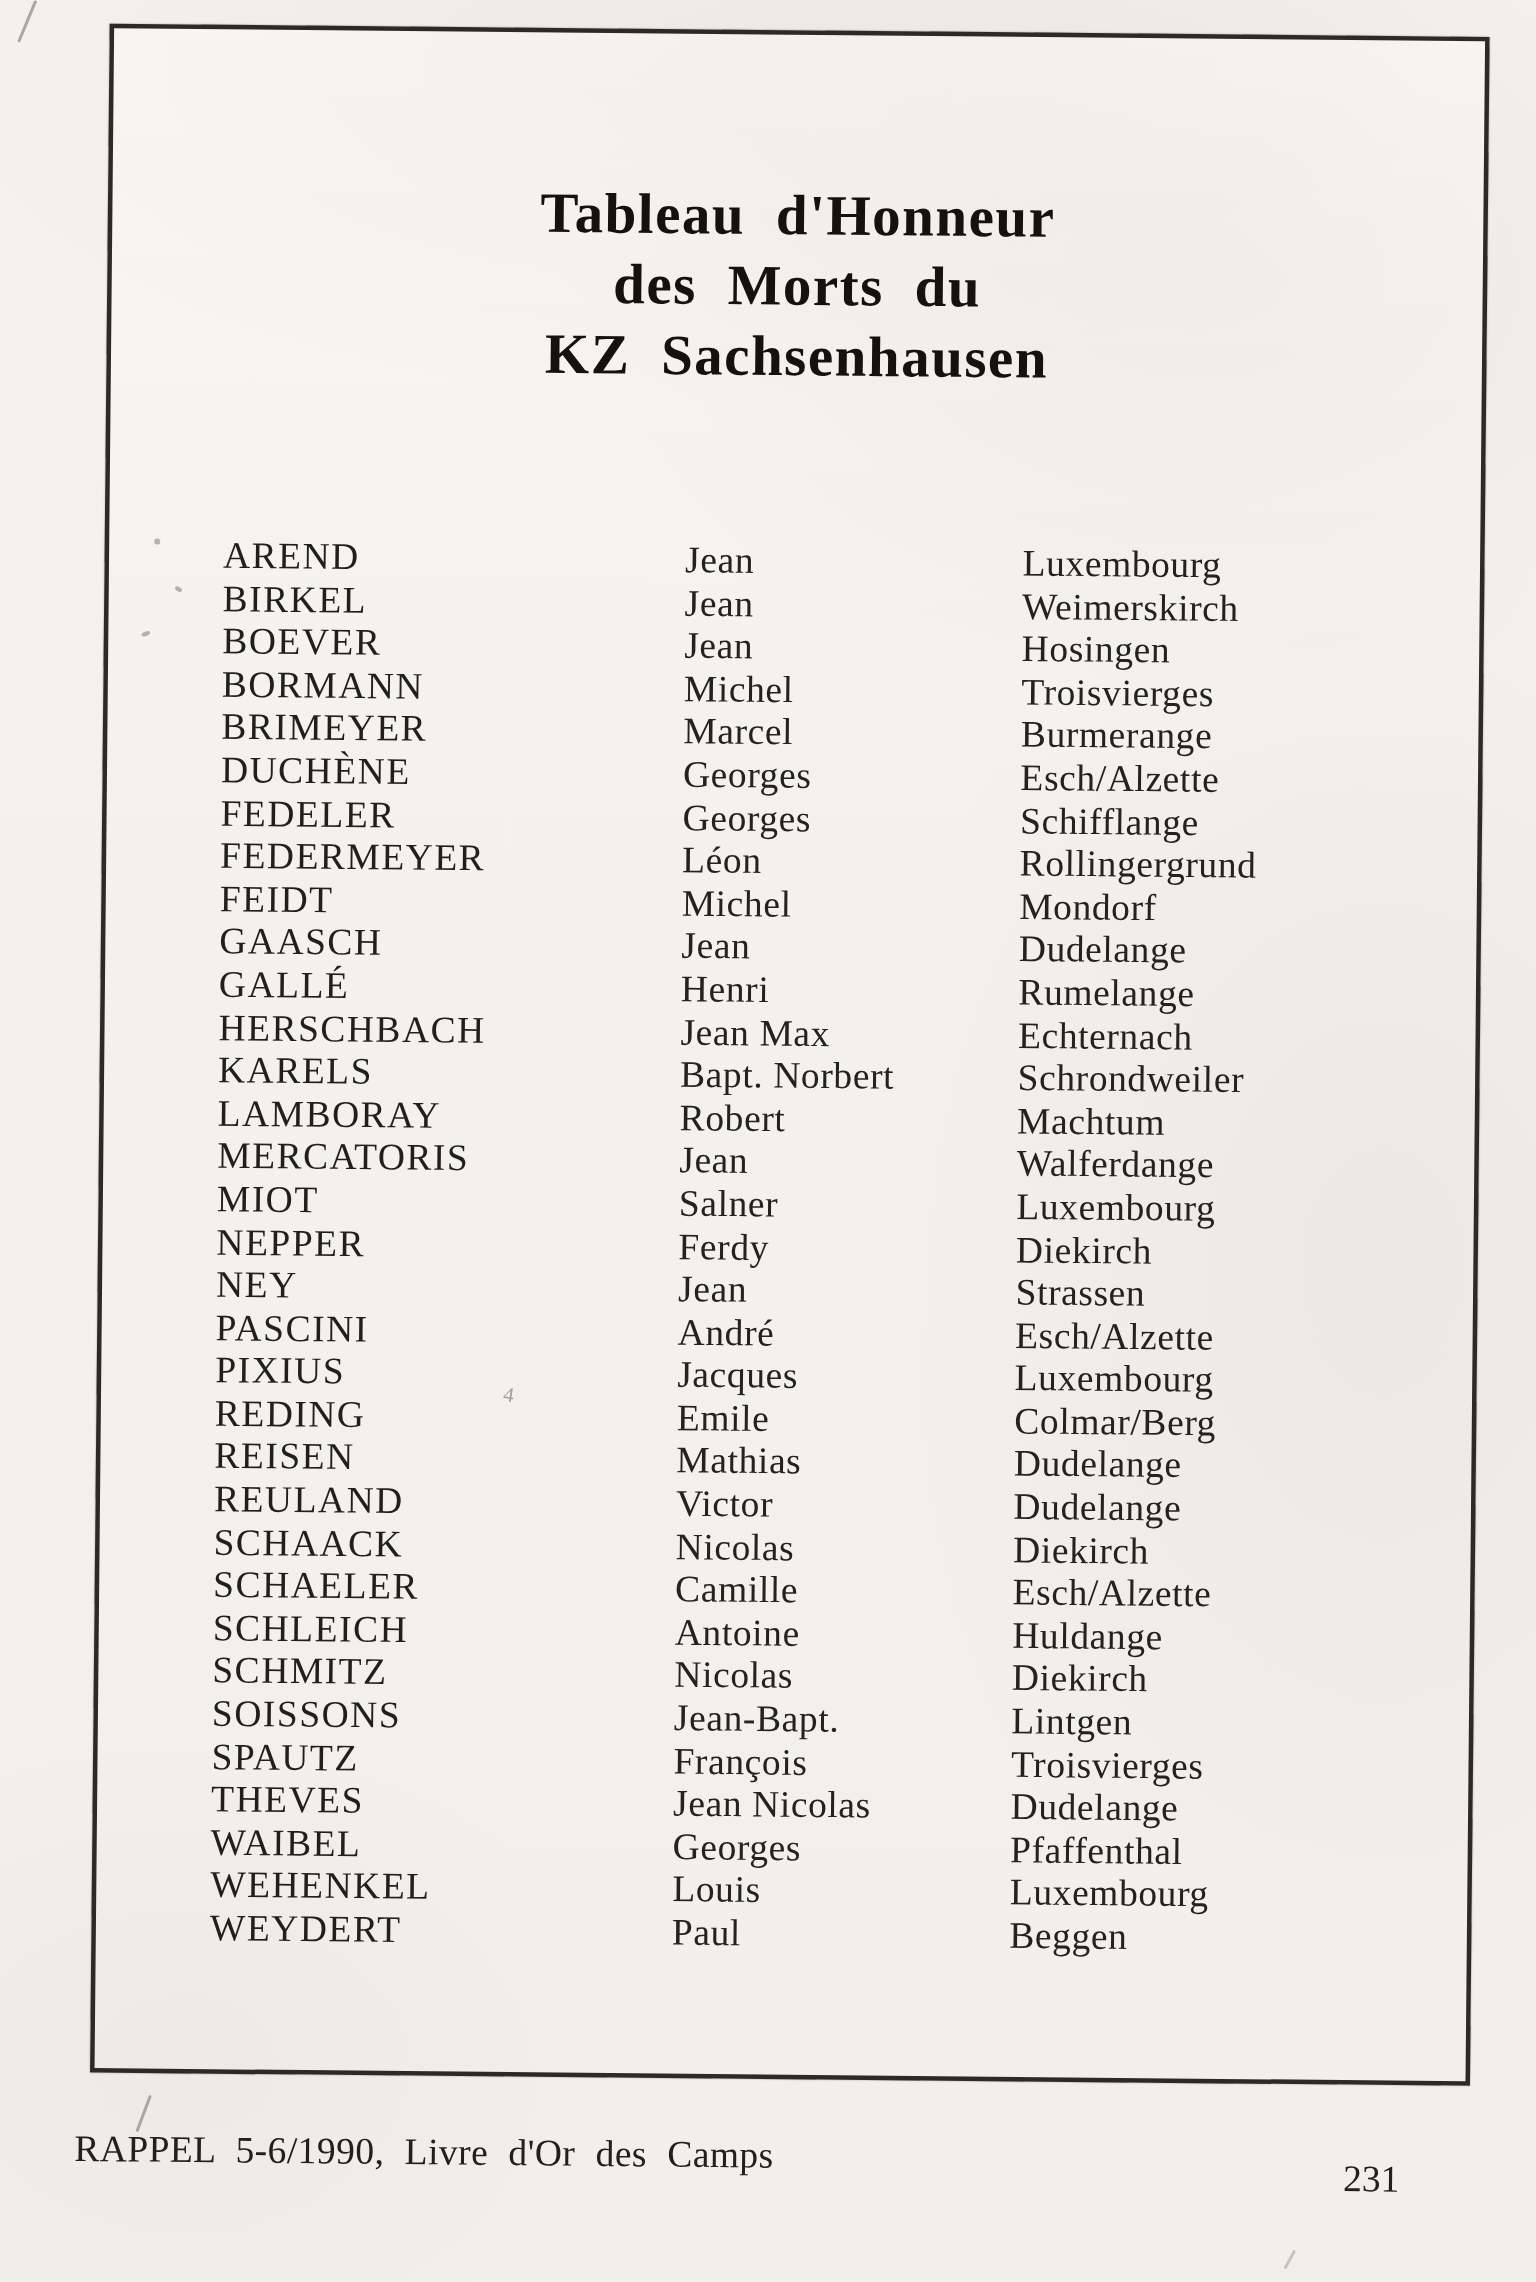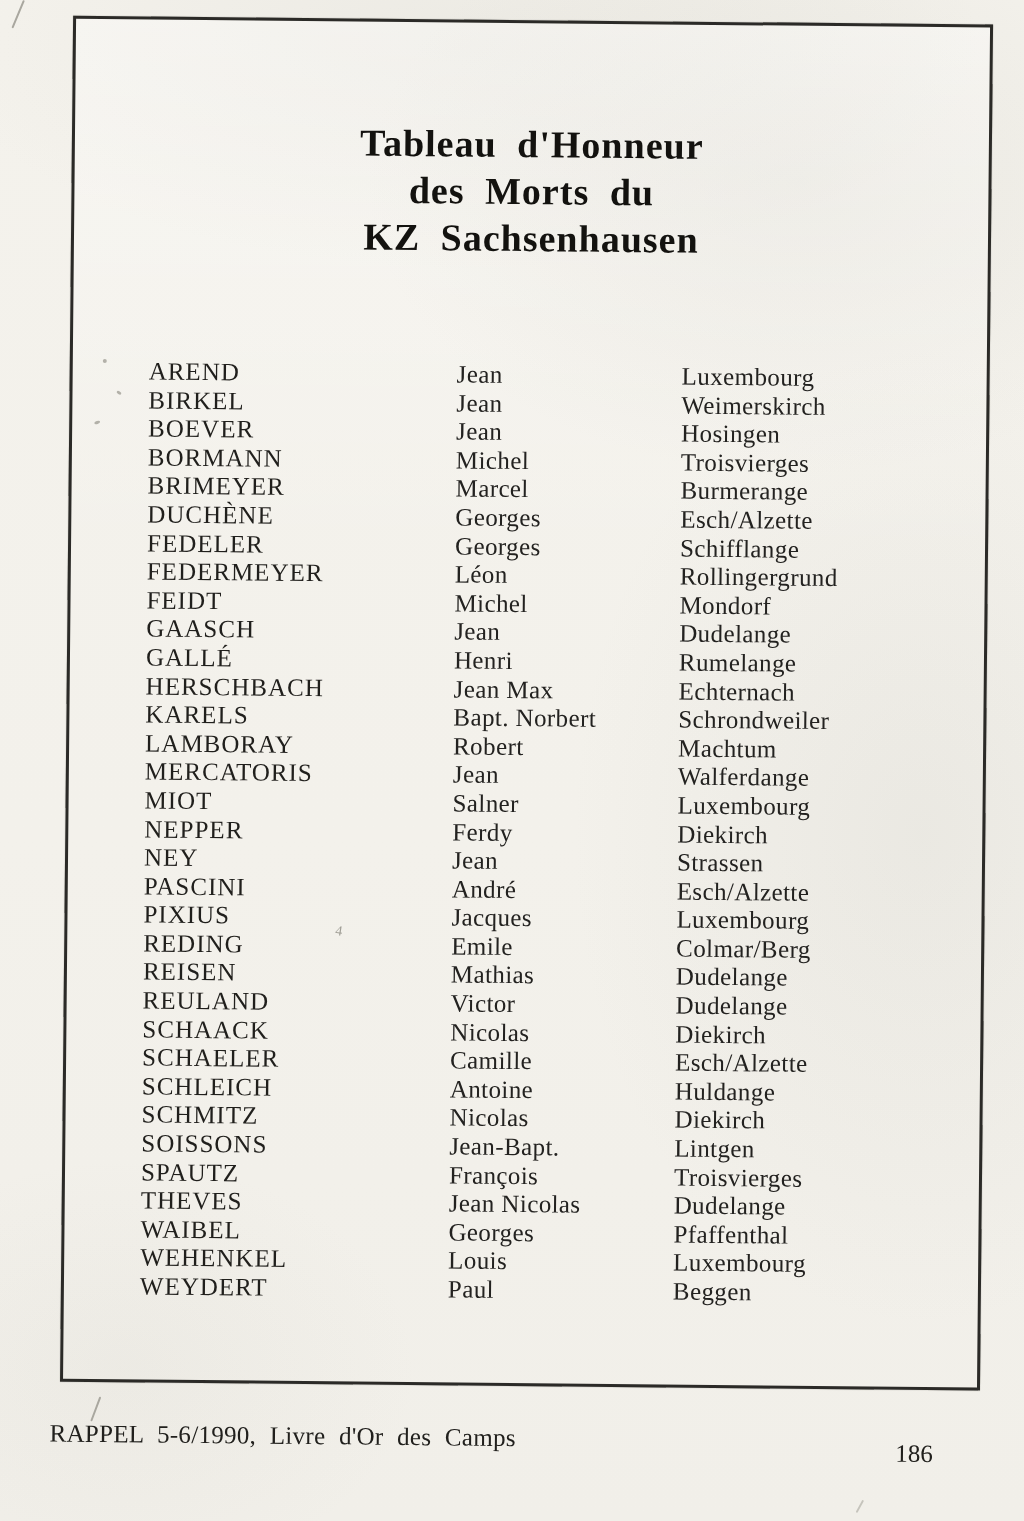--- a/index.html
+++ b/index.html
@@ -244,15 +244,15 @@
     <span class="mark speck" style="left:44px;top:372px;width:5px;height:3px;transform:rotate(30deg);"></span>
     <span class="mark speck" style="left:22px;top:402px;width:6px;height:3px;transform:rotate(-20deg);"></span>
     <span class="mark" style="left:268px;top:902px;font-size:14px;color:#a09e96;transform:rotate(8deg);">4</span>
   </div>
 
   <span class="mark slash" style="left:10px;top:4px;height:30px;transform:rotate(22deg);"></span>
   <span class="mark slash" style="left:101px;top:1400px;height:26px;transform:rotate(20deg);"></span>
   <span class="mark slash" style="left:866px;top:1496px;height:14px;opacity:.6;transform:rotate(28deg);"></span>
 
   <div class="footer-src">RAPPEL 5-6/1990, Livre d'Or des Camps</div>
-  <div class="footer-page">186</div>
+  <div class="footer-page">231</div>
 
 </div>
 
 </body></html>

